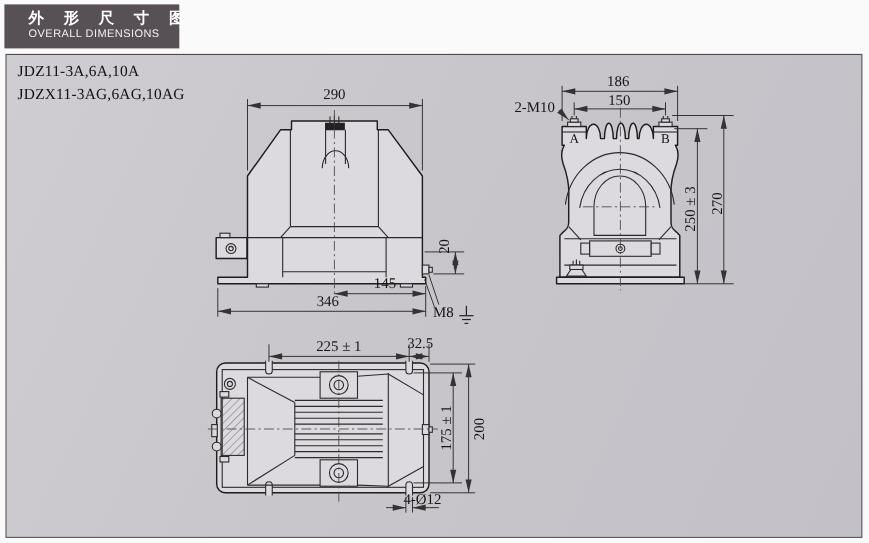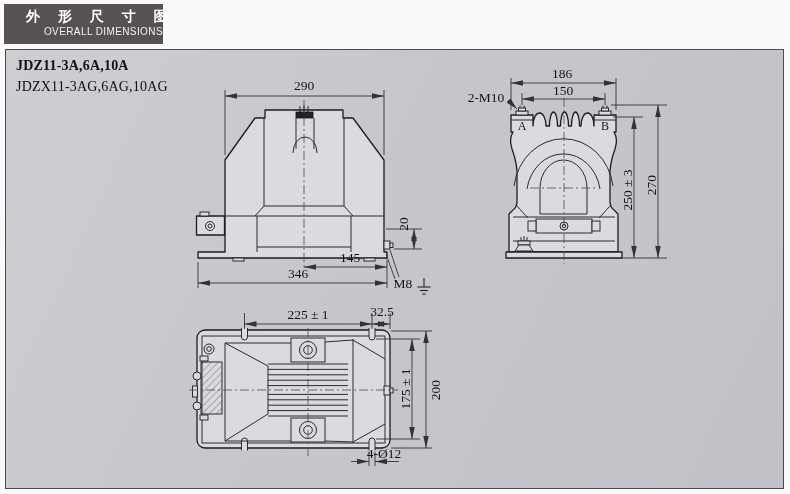--- a/index.html
+++ b/index.html
@@ -2,27 +2,27 @@
 <html><head>
 <meta charset="utf-8">
 <style>
   html,body{margin:0;padding:0;}
   body{width:790px;height:494px;background:#fafafa;position:relative;
        font-family:"Liberation Serif", serif;overflow:hidden;}
   .title-block{position:absolute;left:4px;top:4px;width:159px;height:40px;
        background:#575055;color:#fff;box-sizing:border-box;padding:4px 0 0 22px;
        font-family:"Liberation Sans","DejaVu Sans",sans-serif;}
   .title-cn{font-size:14px;font-weight:bold;letter-spacing:7px;line-height:17px;white-space:nowrap;}
-  .title-en{font-size:10px;letter-spacing:0.4px;line-height:13px;color:#f2f2f2;white-space:nowrap;text-align:right;}
+  .title-en{font-size:10px;letter-spacing:0.4px;line-height:13px;color:#f2f2f2;white-space:nowrap;}
   .panel{position:absolute;left:5px;top:49px;width:779px;height:440px;
        background:linear-gradient(115deg,#cfcdd2 0%,#c8c6cb 45%,#c3c1c7 100%);
        border:1px solid #4a4a50;box-sizing:border-box;}
   .model-line{position:absolute;left:16px;font-size:14px;color:#101010;
        font-family:"Liberation Serif", serif;letter-spacing:0.2px;}
-  .m1{top:58px;font-weight:bold;} .m2{top:79px;}
+  .m1{top:58px;} .m2{top:79px;}
   svg.drawing{position:absolute;left:0;top:0;}
   .fil{fill:#dcdade;stroke:#1d1d1d;stroke-width:1.3;stroke-linejoin:round;}
   .in{fill:none;stroke:#2a2a2a;stroke-width:1;}
   .inf{fill:#dcdade;stroke:#2a2a2a;stroke-width:1;}
   .dim{stroke:#333;stroke-width:0.9;fill:none;}
   .cl{stroke:#4a4a4a;stroke-width:0.8;stroke-dasharray:9 3 2 3;fill:none;}
   .dark{fill:#222;stroke:#111;stroke-width:0.8;}
   text.d{font:13.5px "Liberation Serif", serif;fill:#141414;}
   text.s{font:12px "Liberation Serif", serif;fill:#141414;}
 </style>

